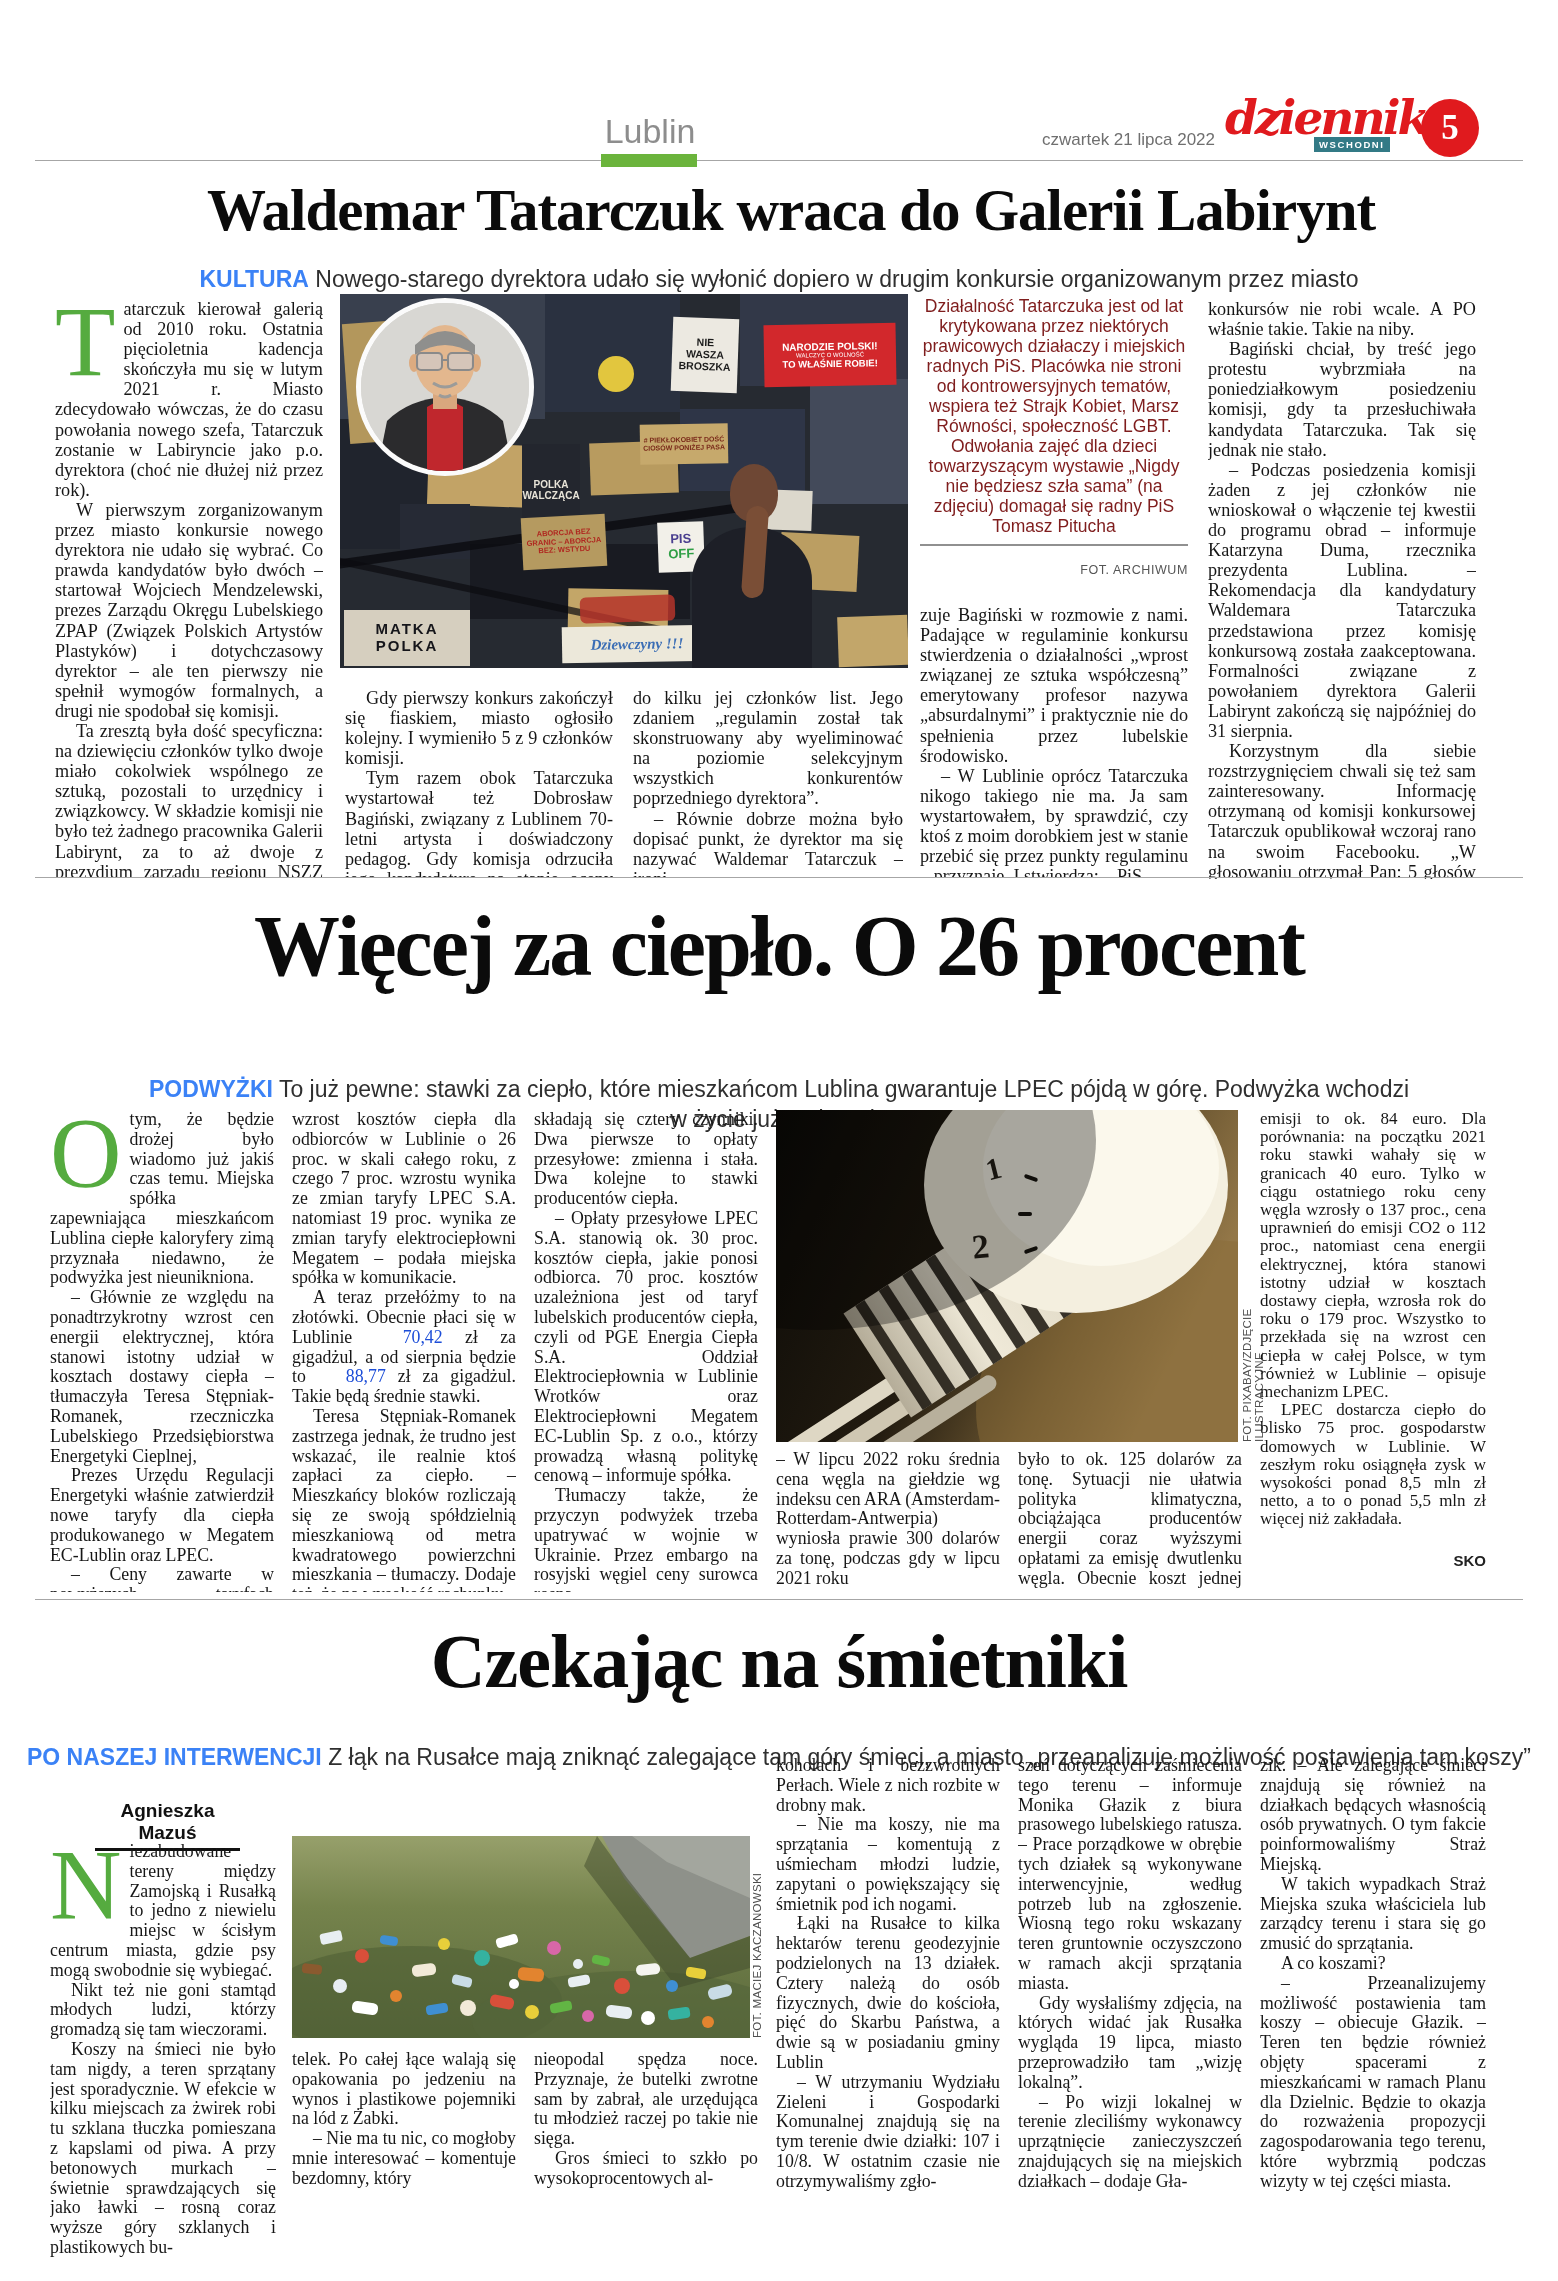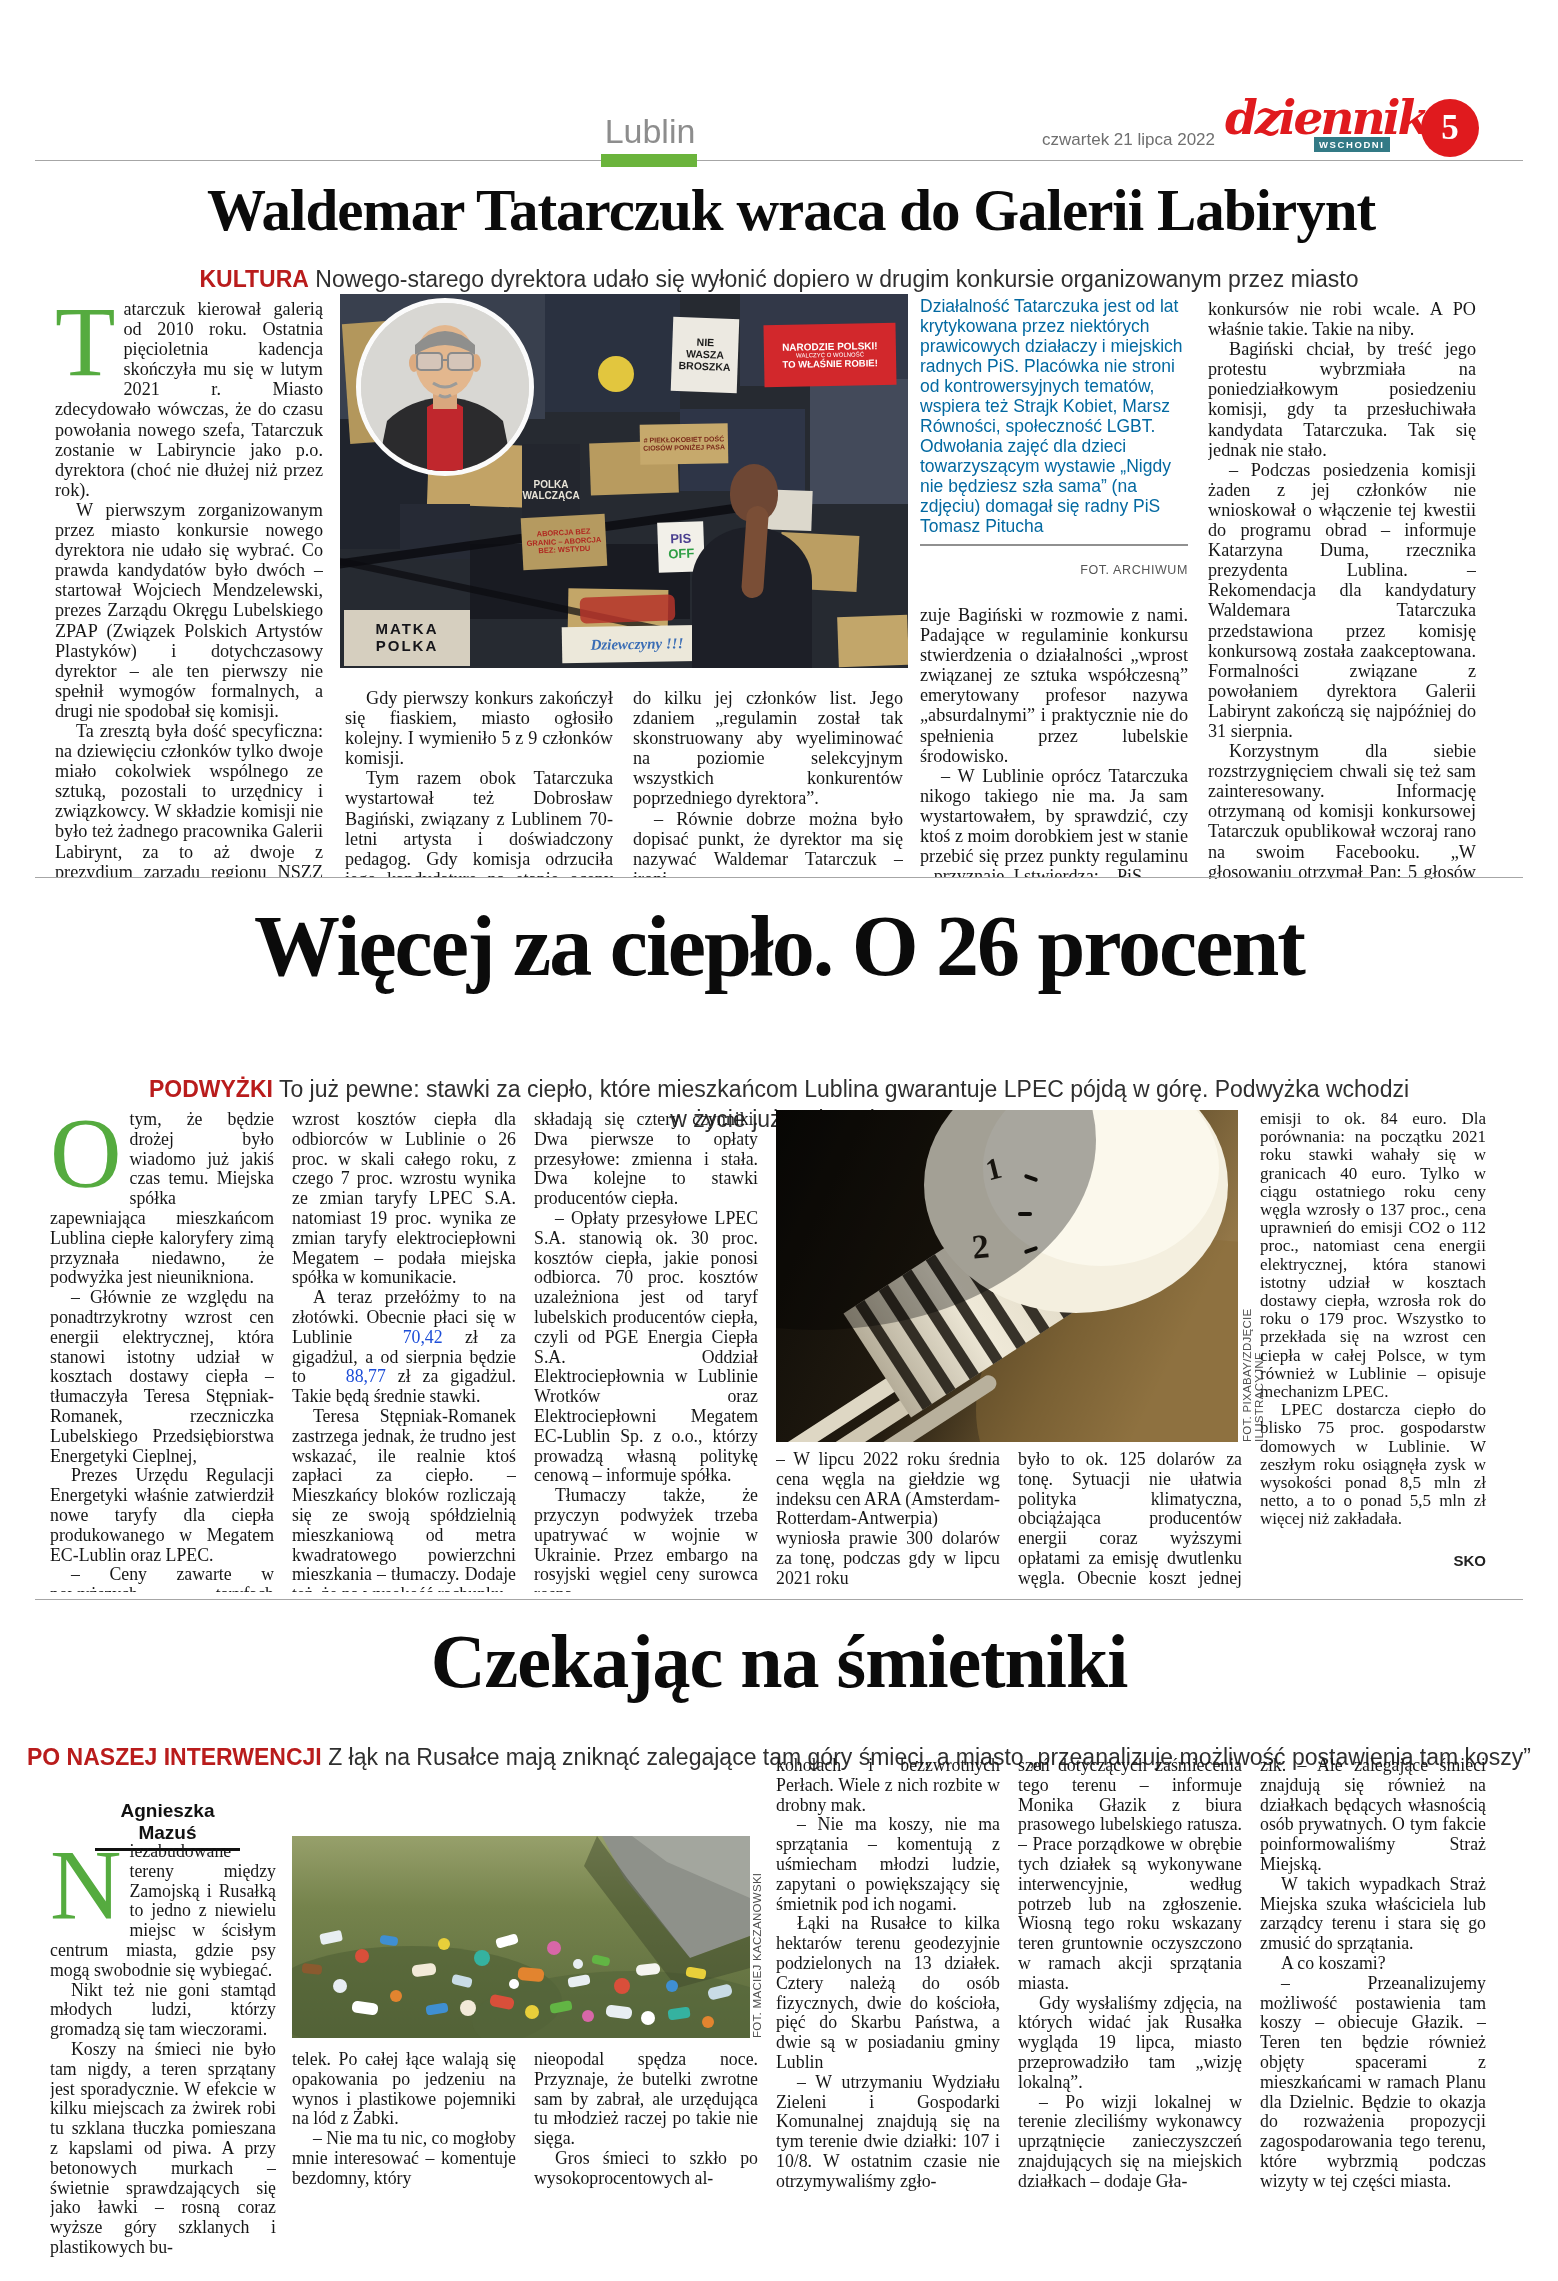--- a/index.html
+++ b/index.html
@@ -4,31 +4,31 @@
 <style>
   html,body{margin:0;padding:0;background:#ddd;}
   .page{position:relative;width:1558px;height:2281px;margin:0 auto;background:#fff;
         font-family:"Liberation Serif",serif;color:#161616;overflow:hidden;}
   .abs{position:absolute;}
   .rule{position:absolute;border-top:1.6px solid #a6a6a6;height:0;}
   .hl{position:absolute;left:0;width:100%;text-align:center;font-family:"Liberation Serif",serif;
       font-weight:700;color:#0b0b0b;margin:0;}
   .kick{position:absolute;left:0;width:100%;text-align:center;font-family:"Liberation Sans",sans-serif;
         font-size:23px;line-height:30px;color:#2f2f2f;margin:0;}
-  .kick b{color:#b91c1c;font-weight:700;}
+  .kick b{color:#3b82f6;font-weight:700;}
   .col{position:absolute;text-align:justify;overflow:hidden;}
   .f1{font-size:18.2px;line-height:20.1px;}
   .f2{font-size:17.8px;line-height:19.8px;}
   .f3{font-size:17px;line-height:18.2px;}
   .col p{margin:0;}
   .ind{text-indent:21px;}
   .dcap{float:left;color:#55ab3f;font-size:99px;line-height:80px;margin:3px 8px 0 0;
         font-family:"Liberation Serif",serif;}
-  .caption{font-family:"Liberation Sans",sans-serif;font-size:17.5px;line-height:20px;color:#0369a1;
-           text-align:left;}
+  .caption{font-family:"Liberation Sans",sans-serif;font-size:17.5px;line-height:20px;color:#7f1d1d;
+           text-align:center;}
   .fot{border-top:2.5px solid #909090;margin-top:8px;padding-top:17px;text-align:right;
        font-family:"Liberation Sans",sans-serif;font-size:12.5px;letter-spacing:.6px;color:#555;}
   .vcred{position:absolute;writing-mode:vertical-rl;transform:rotate(180deg);
          font-family:"Liberation Sans",sans-serif;font-size:11.5px;color:#4e4e4e;letter-spacing:.3px;}
   .gnum{color:#1d4ed8;font-weight:400;margin-left:28px;}
   .photo{position:absolute;overflow:hidden;}
   .pc{position:absolute;}  
   .sign{position:absolute;display:flex;flex-direction:column;align-items:center;justify-content:center;
         text-align:center;font-family:"Liberation Sans",sans-serif;line-height:1.12;}
   .knob-num{position:absolute;font-family:"Liberation Serif",serif;font-weight:700;color:#181510;}

